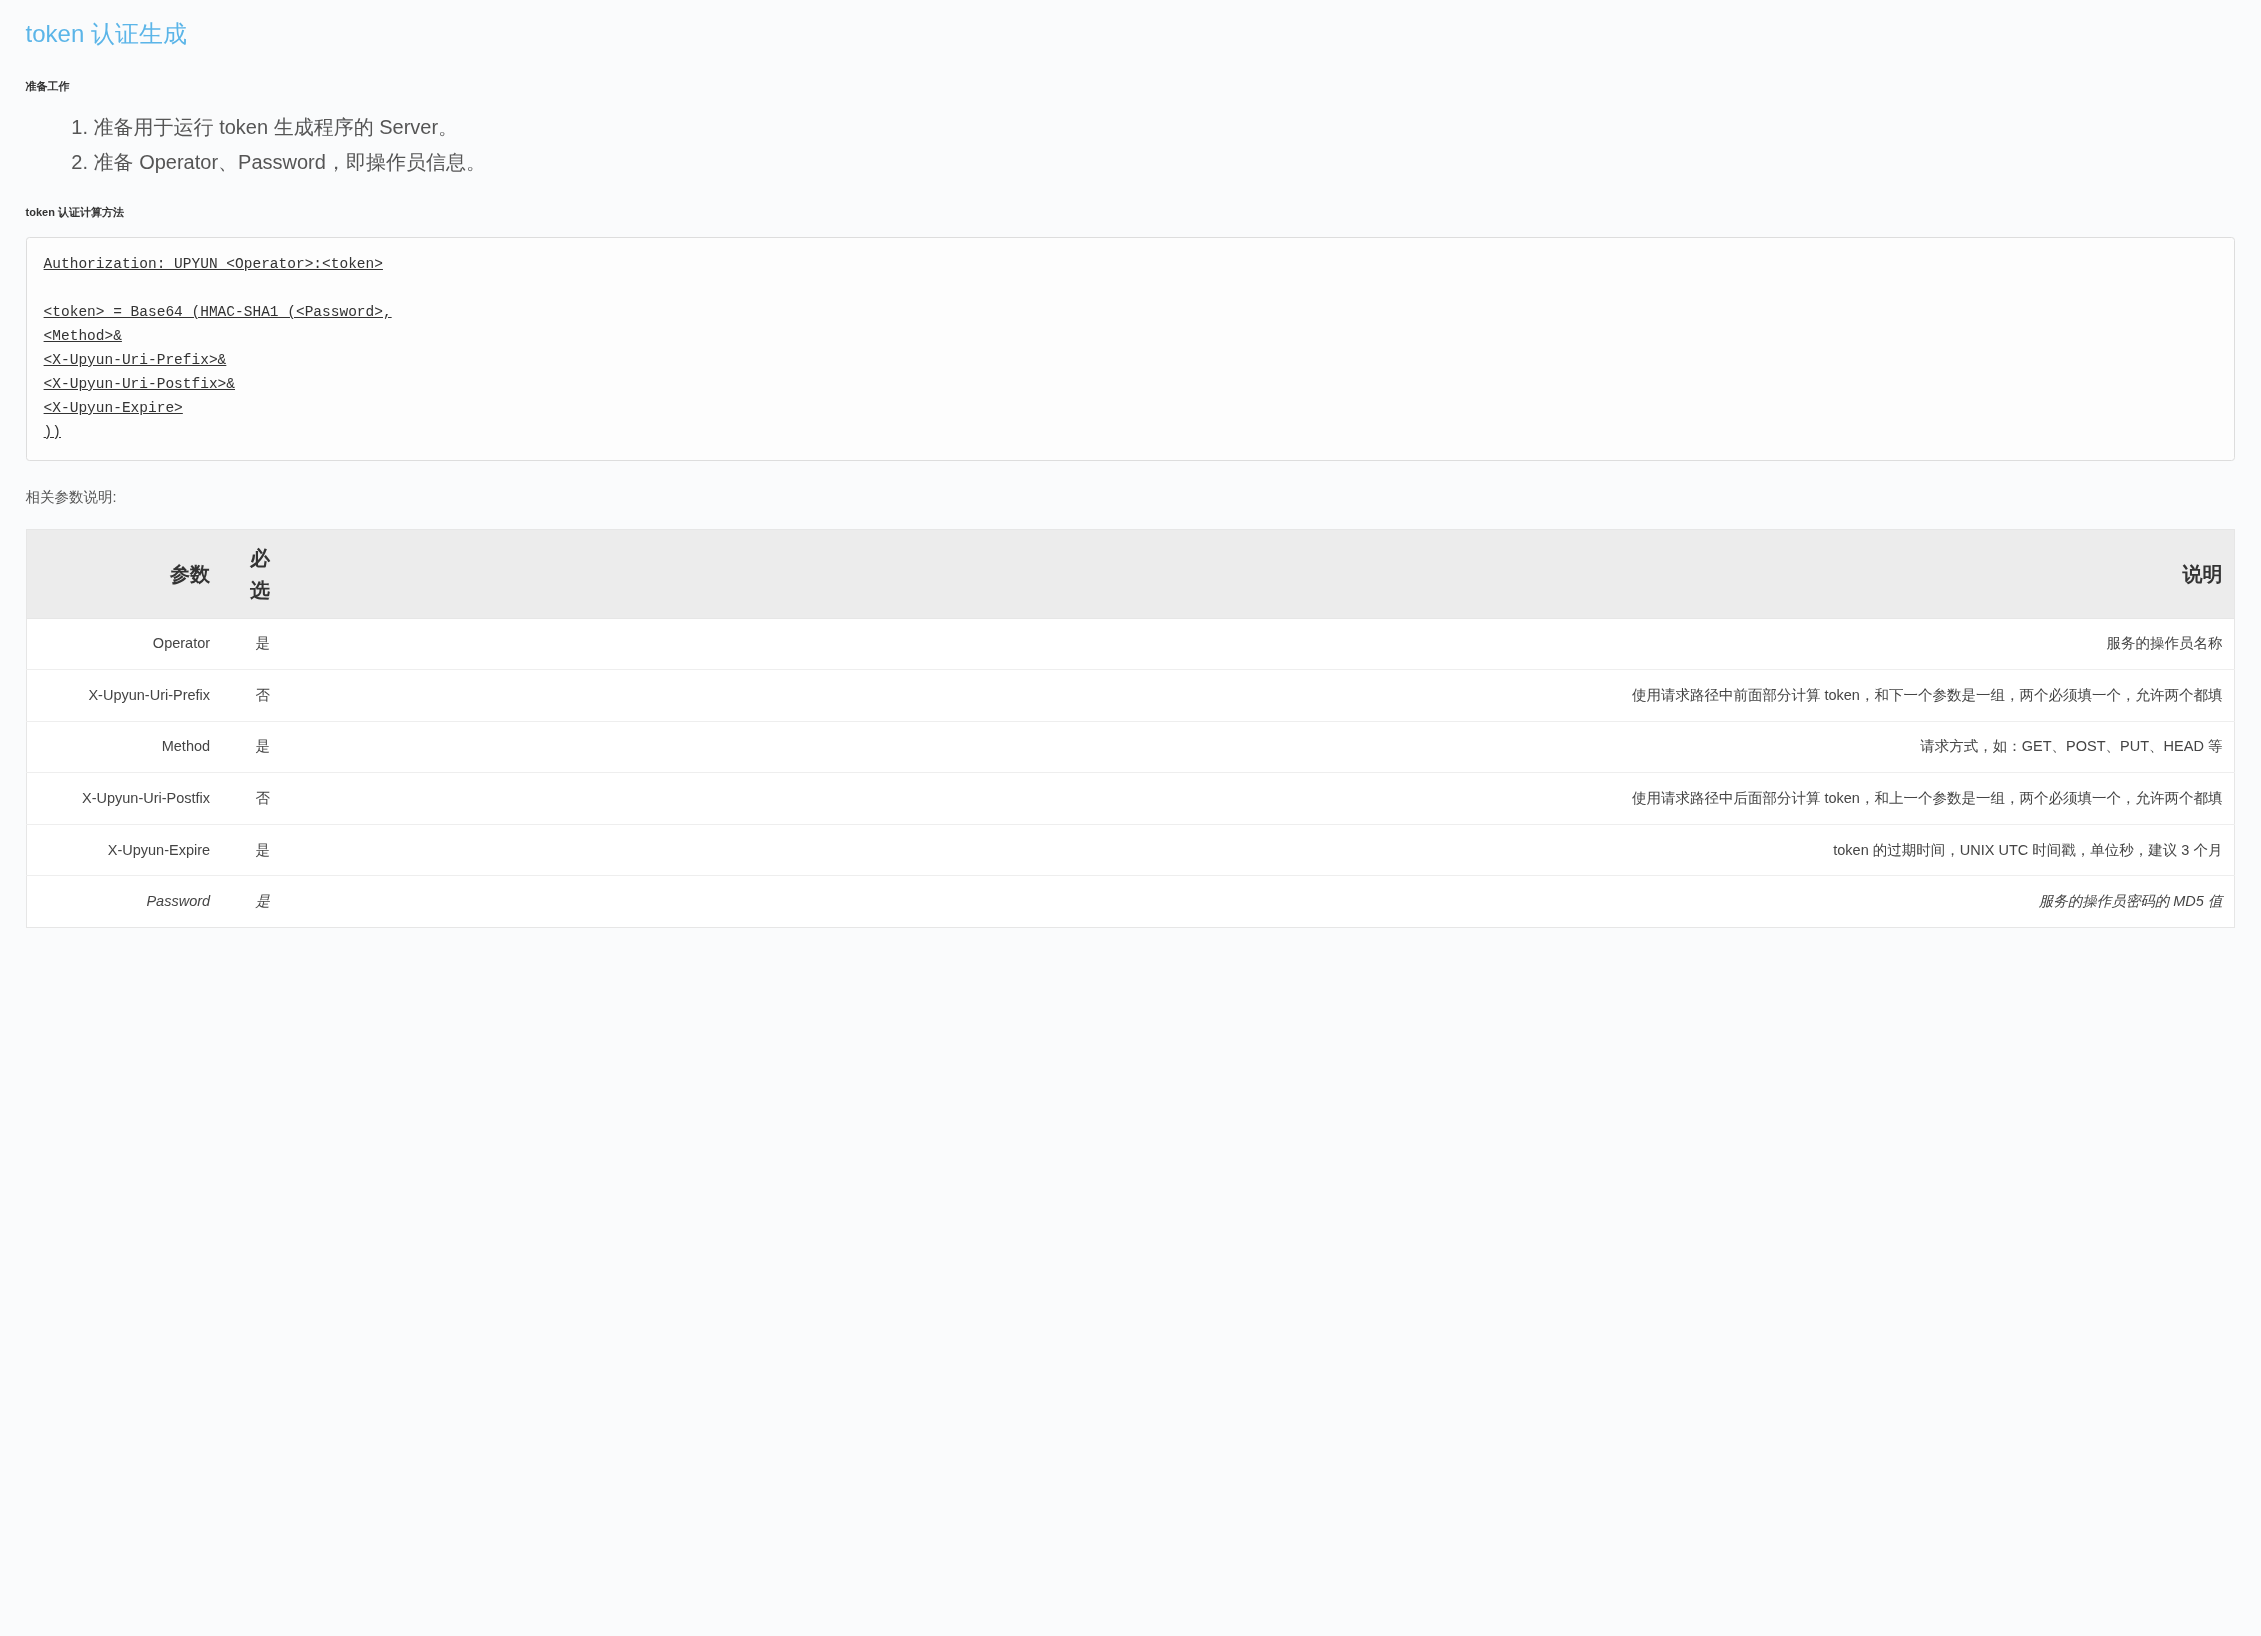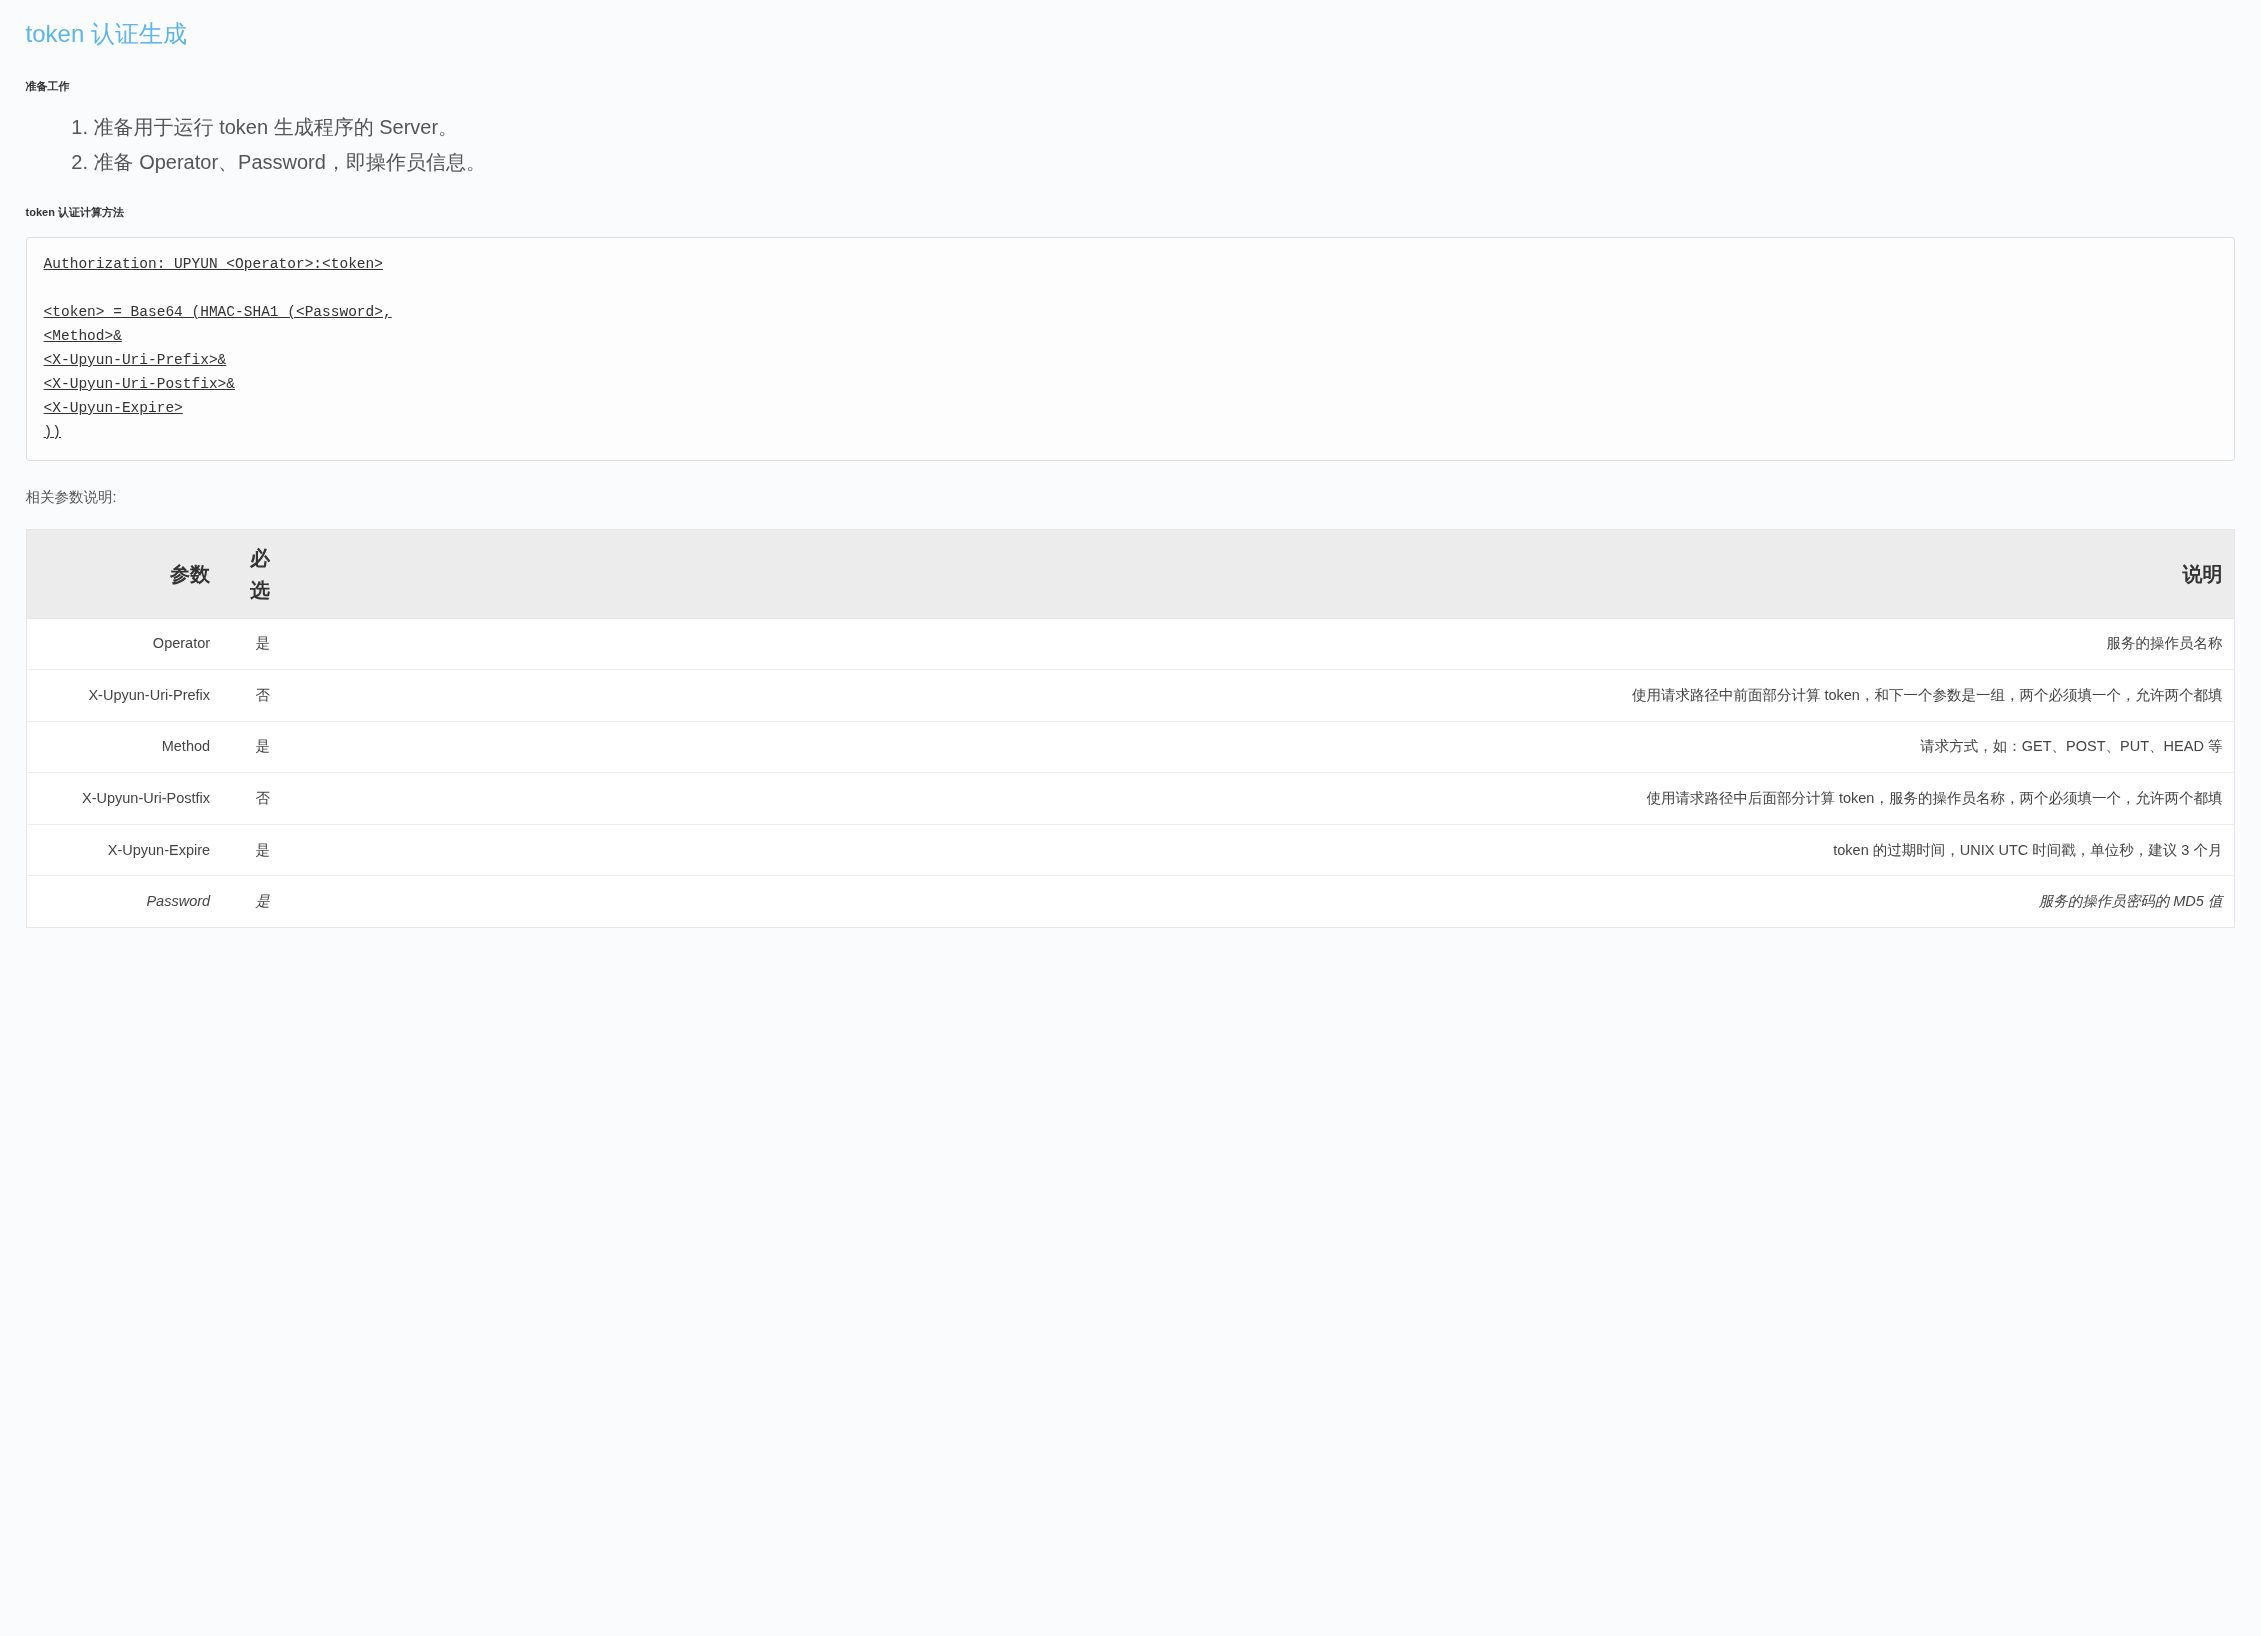--- a/index.html
+++ b/index.html
@@ -133,21 +133,21 @@
       <td>使用请求路径中前面部分计算 token，和下一个参数是一组，两个必须填一个，允许两个都填</td>
     </tr>
     <tr>
       <td>Method</td>
       <td>是</td>
       <td>请求方式，如：GET、POST、PUT、HEAD 等</td>
     </tr>
     <tr>
       <td>X-Upyun-Uri-Postfix</td>
       <td>否</td>
-      <td>使用请求路径中后面部分计算 token，服务的操作员名称，两个必须填一个，允许两个都填</td>
+      <td>使用请求路径中后面部分计算 token，和上一个参数是一组，两个必须填一个，允许两个都填</td>
     </tr>
     <tr>
       <td>X-Upyun-Expire</td>
       <td>是</td>
       <td>token 的过期时间，UNIX UTC 时间戳，单位秒，建议 3 个月</td>
     </tr>
     <tr>
       <td>Password</td>
       <td>是</td>
       <td>服务的操作员密码的 MD5 值</td>

